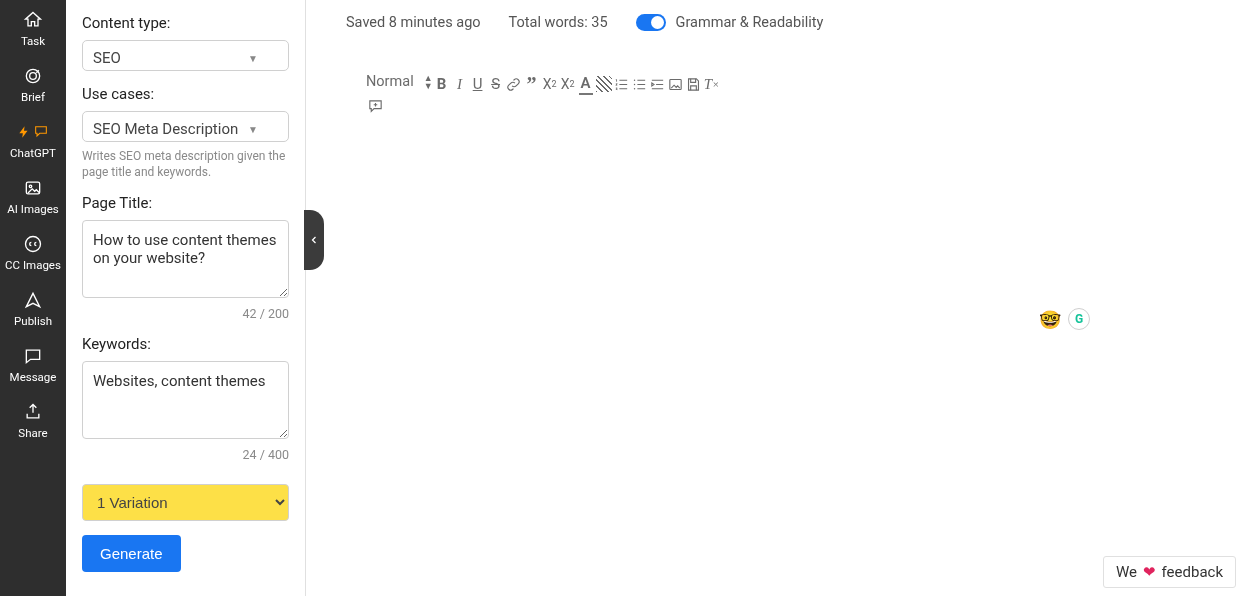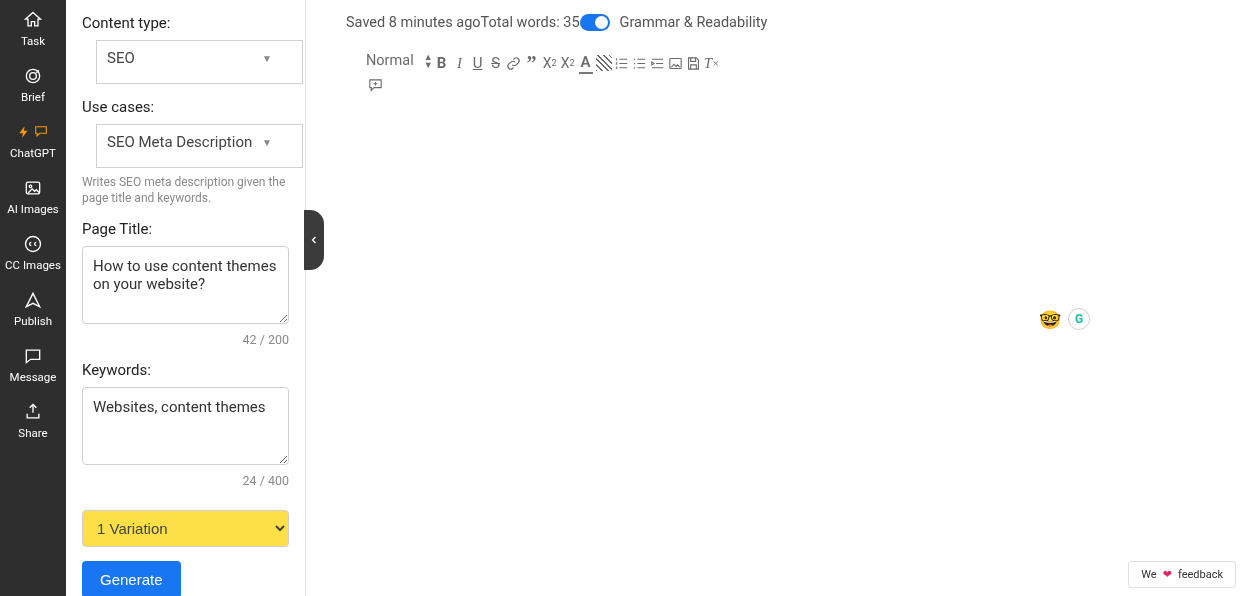--- a/index.html
+++ b/index.html
@@ -54,31 +54,30 @@
   .panel {
     width: var(--panel-width);
     border-right: 1px solid var(--border);
     padding: 14px 16px;
     overflow-y: auto;
   }
   .label { font-size: 15px; margin-bottom: 8px; color:#222; }
   .select {
     width: 100%;
     border: 1px solid #d0d0d0;
-    border-radius: 0;
-    padding: 8px 30px 16px 10px;
+    border-radius: 5px;
+    padding: 8px 30px 3px 10px;
     font-size: 15px;
     background: #fff;
     position: relative;
     cursor: pointer;
     display:flex;
     align-items:center;
     justify-content:space-between;
     color:#444;
-    margin-left:14px;
   }
   .select .caret { color:#888; font-size:10px; }
   .native-select {
     width: 100%;
     border: 1px solid #d0d0d0;
     border-radius: 4px;
     padding: 8px 10px;
     font-size: 15px;
     background:#fde047;
     color:#444;
@@ -102,21 +101,21 @@
     color:#fff;
     border:none;
     border-radius:4px;
     padding:10px 18px;
     font-size:15px;
     cursor:pointer;
   }
 
   
   .editor { flex:1; display:flex; flex-direction:column; padding: 14px 40px 0 36px; position:relative; }
-  .meta-row { display:flex; align-items:center; color:#555; font-size:14.5px; margin-bottom:15px; padding-left:4px;}
+  .meta-row { display:flex; align-items:center; gap:28px; color:#555; font-size:14.5px; margin-bottom:36px; padding-left:4px;}
   .toggle {
     width:30px; height:17px; background: var(--accent-blue); border-radius:9px; position:relative; cursor:pointer;
   }
   .toggle::after {
     content:""; position:absolute; width:13px; height:13px; background:#fff; border-radius:50%;
     top:2px; right:2px;
   }
   .toolbar {
     display:flex; flex-wrap:wrap; align-items:flex-start; 
     color:#6c6c6c;
@@ -164,21 +163,21 @@
     color:#15c39a; font-weight:700; font-size:12px;
     background:#fff;
   }
   .feedback {
     position: absolute;
     right: 8px;
     bottom: 8px;
     background:#fff;
     border:1px solid var(--border);
     padding: 6px 12px;
-    font-size: 11px;
+    font-size: 15px;
     border-radius:3px;
     display:flex; align-items:center; gap:6px;
     cursor:pointer;
   }
   .heart { color:#e0245e; }
   .hatch { 
     background: repeating-linear-gradient(45deg,#6b6b6b 0 1.2px, transparent 1.2px 4px);
     width:16px; height:16px;
   }
   .fontA { border-bottom: 2px solid #777; padding:0 2px 1px; font-weight:600;}

